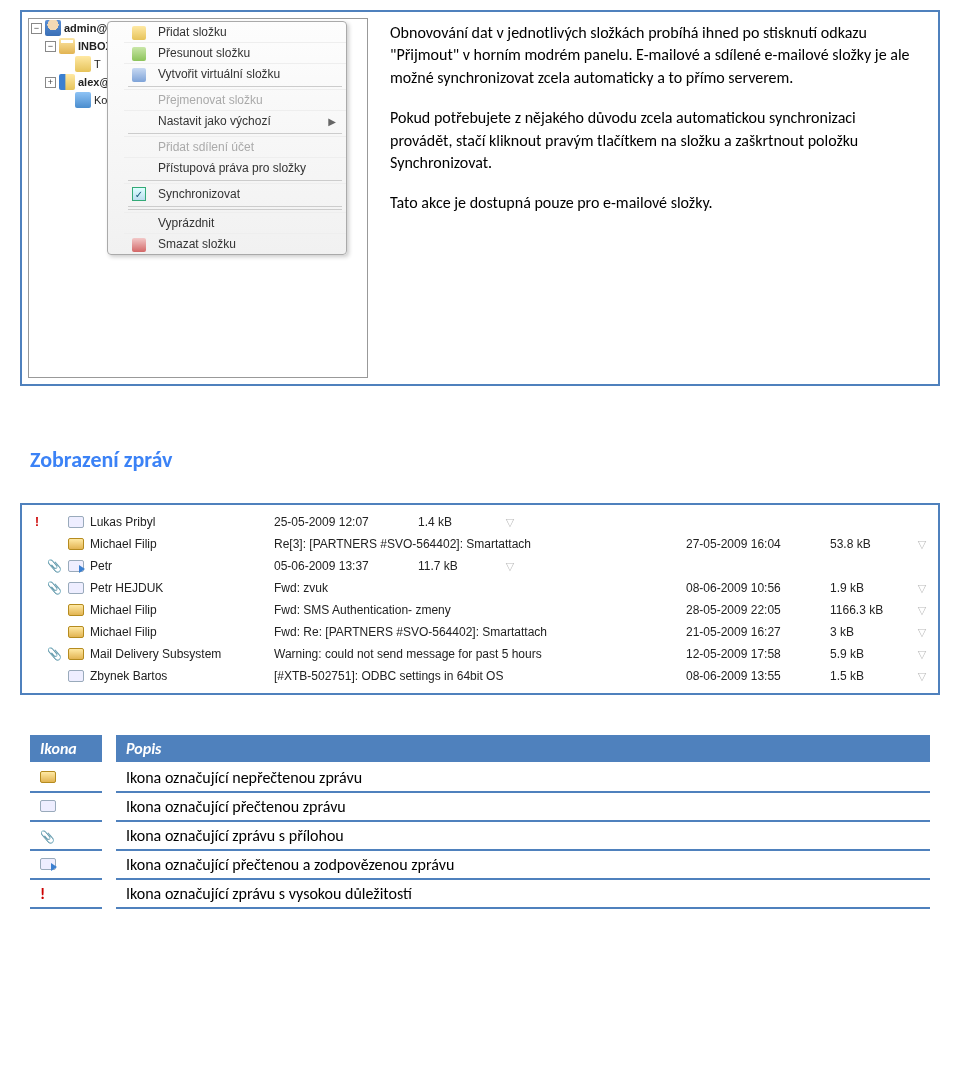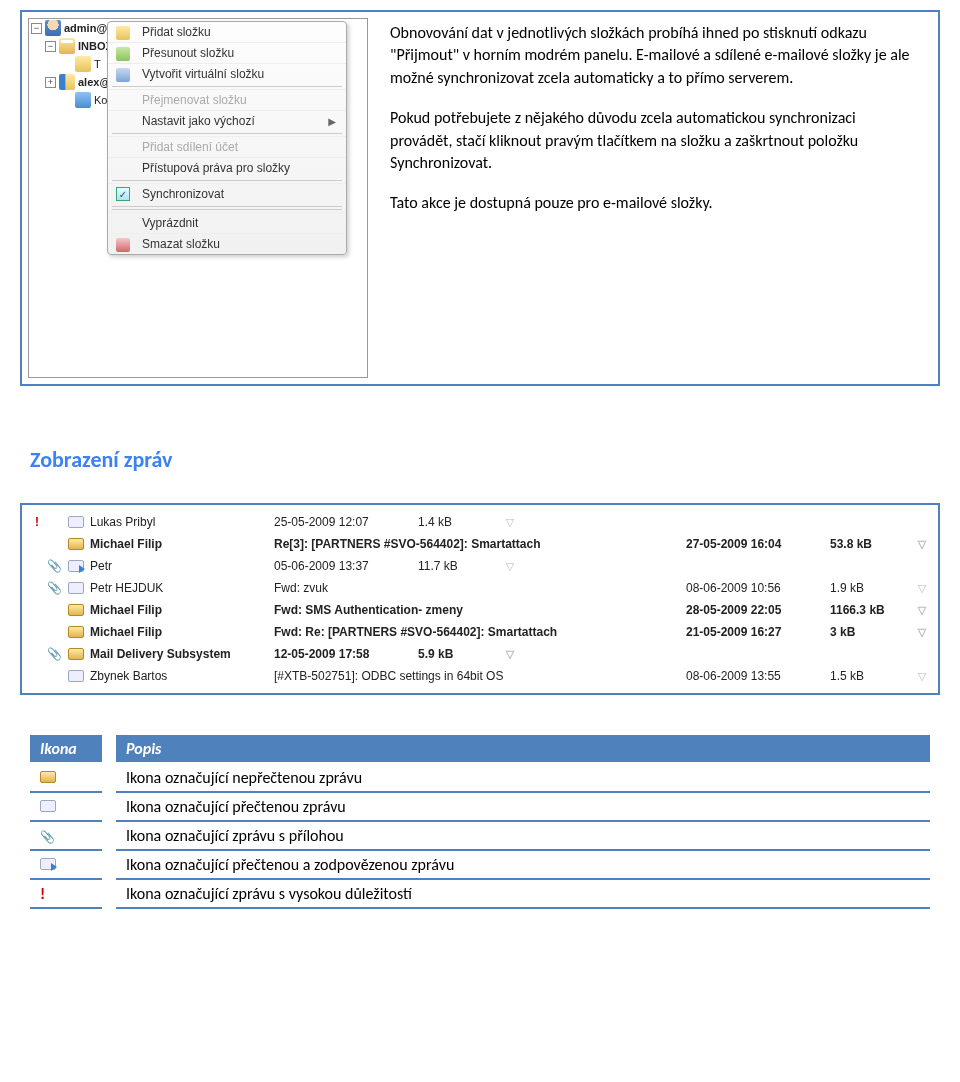--- a/index.html
+++ b/index.html
@@ -53,20 +53,21 @@
     left: 78px;
     top: -88px;
     width: 240px;
     background: linear-gradient(#fdfdfd,#f1f1f1);
     border: 1px solid #aaa;
     box-shadow: 2px 2px 4px rgba(0,0,0,0.2);
     font-family: Tahoma, Arial, sans-serif;
     font-size: 12px;
     color: #333;
     border-radius: 4px;
+    padding-left: 16px;
   }
   .context-menu .mi {
     padding: 3px 10px 3px 34px;
     border-top: 1px solid #eee;
     position: relative;
     display:flex;
     align-items:center;
     justify-content:space-between;
   }
   .context-menu .mi:first-child { border-top:none; }
@@ -109,21 +110,21 @@
   }
   .msg-row { display:flex; align-items:center; padding:2px 2px; gap:4px; line-height:18px;}
   .msg-row .c-flag { width:14px; display:inline-flex; justify-content:center; }
   .msg-row .c-att  { width:14px; display:inline-flex; justify-content:center; }
   .msg-row .c-env  { width:20px; display:inline-flex; justify-content:center; }
   .msg-row .c-from { width:180px; overflow:hidden; white-space:nowrap; }
   .msg-row .c-subj { flex:1; overflow:hidden; white-space:nowrap; }
   .msg-row .c-date { width:140px; }
   .msg-row .c-size { width:80px; }
   .msg-row .c-end  { width:16px; display:inline-flex; justify-content:center; color:#bbb; font-size:11px;}
-  .bold { font-weight:bold; }
+  .bold { font-weight:normal; }
   .env-read { width:16px; height:12px; background:#eef; border:1px solid #9ab; border-radius:2px; display:inline-block;}
   .env-unread { width:16px; height:12px; background:linear-gradient(#ffe9a4,#e2b452); border:1px solid #b58b1f; border-radius:2px; display:inline-block;}
   .env-reply { width:16px; height:12px; background:#eef; border:1px solid #9ab; border-radius:2px; position:relative; display:inline-block;}
   .env-reply::after{content:"";position:absolute;right:-2px;bottom:-2px;width:0;height:0;border-left:6px solid #3a7fd0;border-top:4px solid transparent;border-bottom:4px solid transparent;}
   .flag-high { color:#c00; font-weight:bold; }
   .clip { color:#888; font-size:12px; }
 
   .icon-table-wrap { margin: 0 30px 30px 30px; }
   .icon-table-wrap table {
     border-collapse: collapse;
@@ -309,20 +310,21 @@
         <span class="c-size">3 kB</span>
         <span class="c-end">▽</span>
       </div>
       <div class="msg-row bold">
         <span class="c-flag flag-high"></span>
         <span class="c-att clip">📎</span>
         <span class="c-env">
           <span class="env-unread"></span>
         </span>
         <span class="c-from">Mail Delivery Subsystem</span>
+        <span class="c-subj">Warning: could not send message for past 5 hours</span>
         <span class="c-date">12-05-2009 17:58</span>
         <span class="c-size">5.9 kB</span>
         <span class="c-end">▽</span>
       </div>
       <div class="msg-row">
         <span class="c-flag flag-high"></span>
         <span class="c-att clip"></span>
         <span class="c-env">
           <span class="env-read"></span>
         </span>

